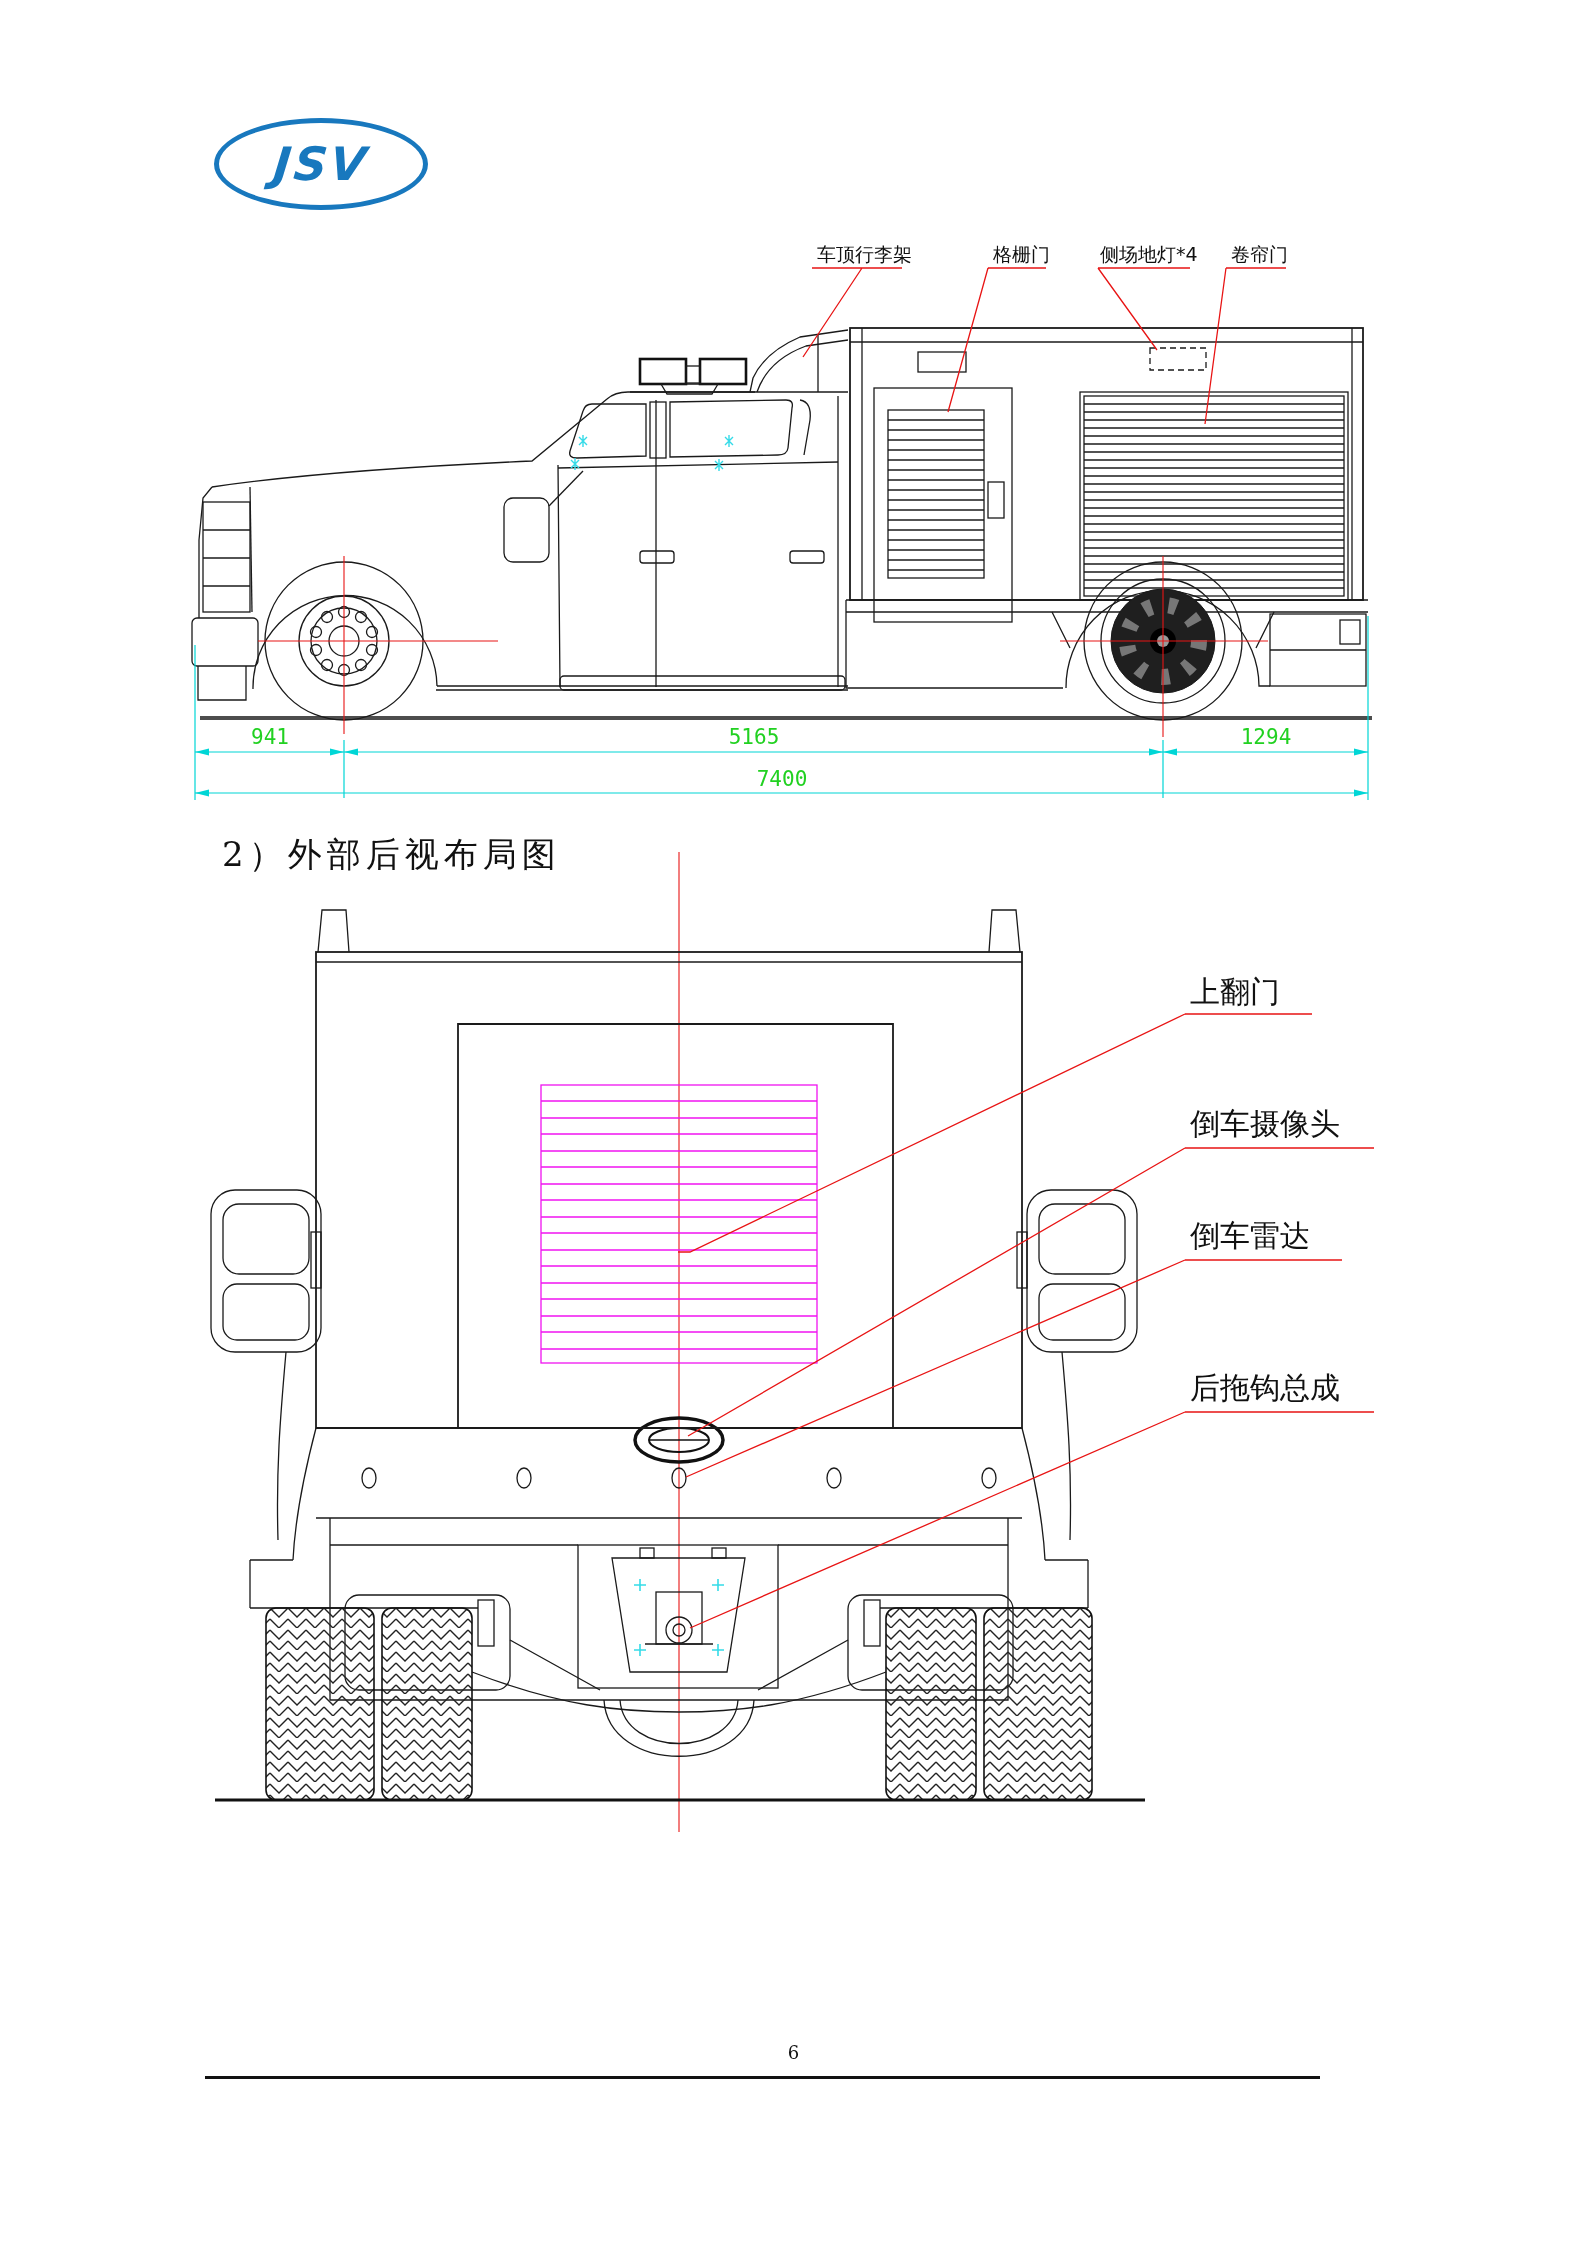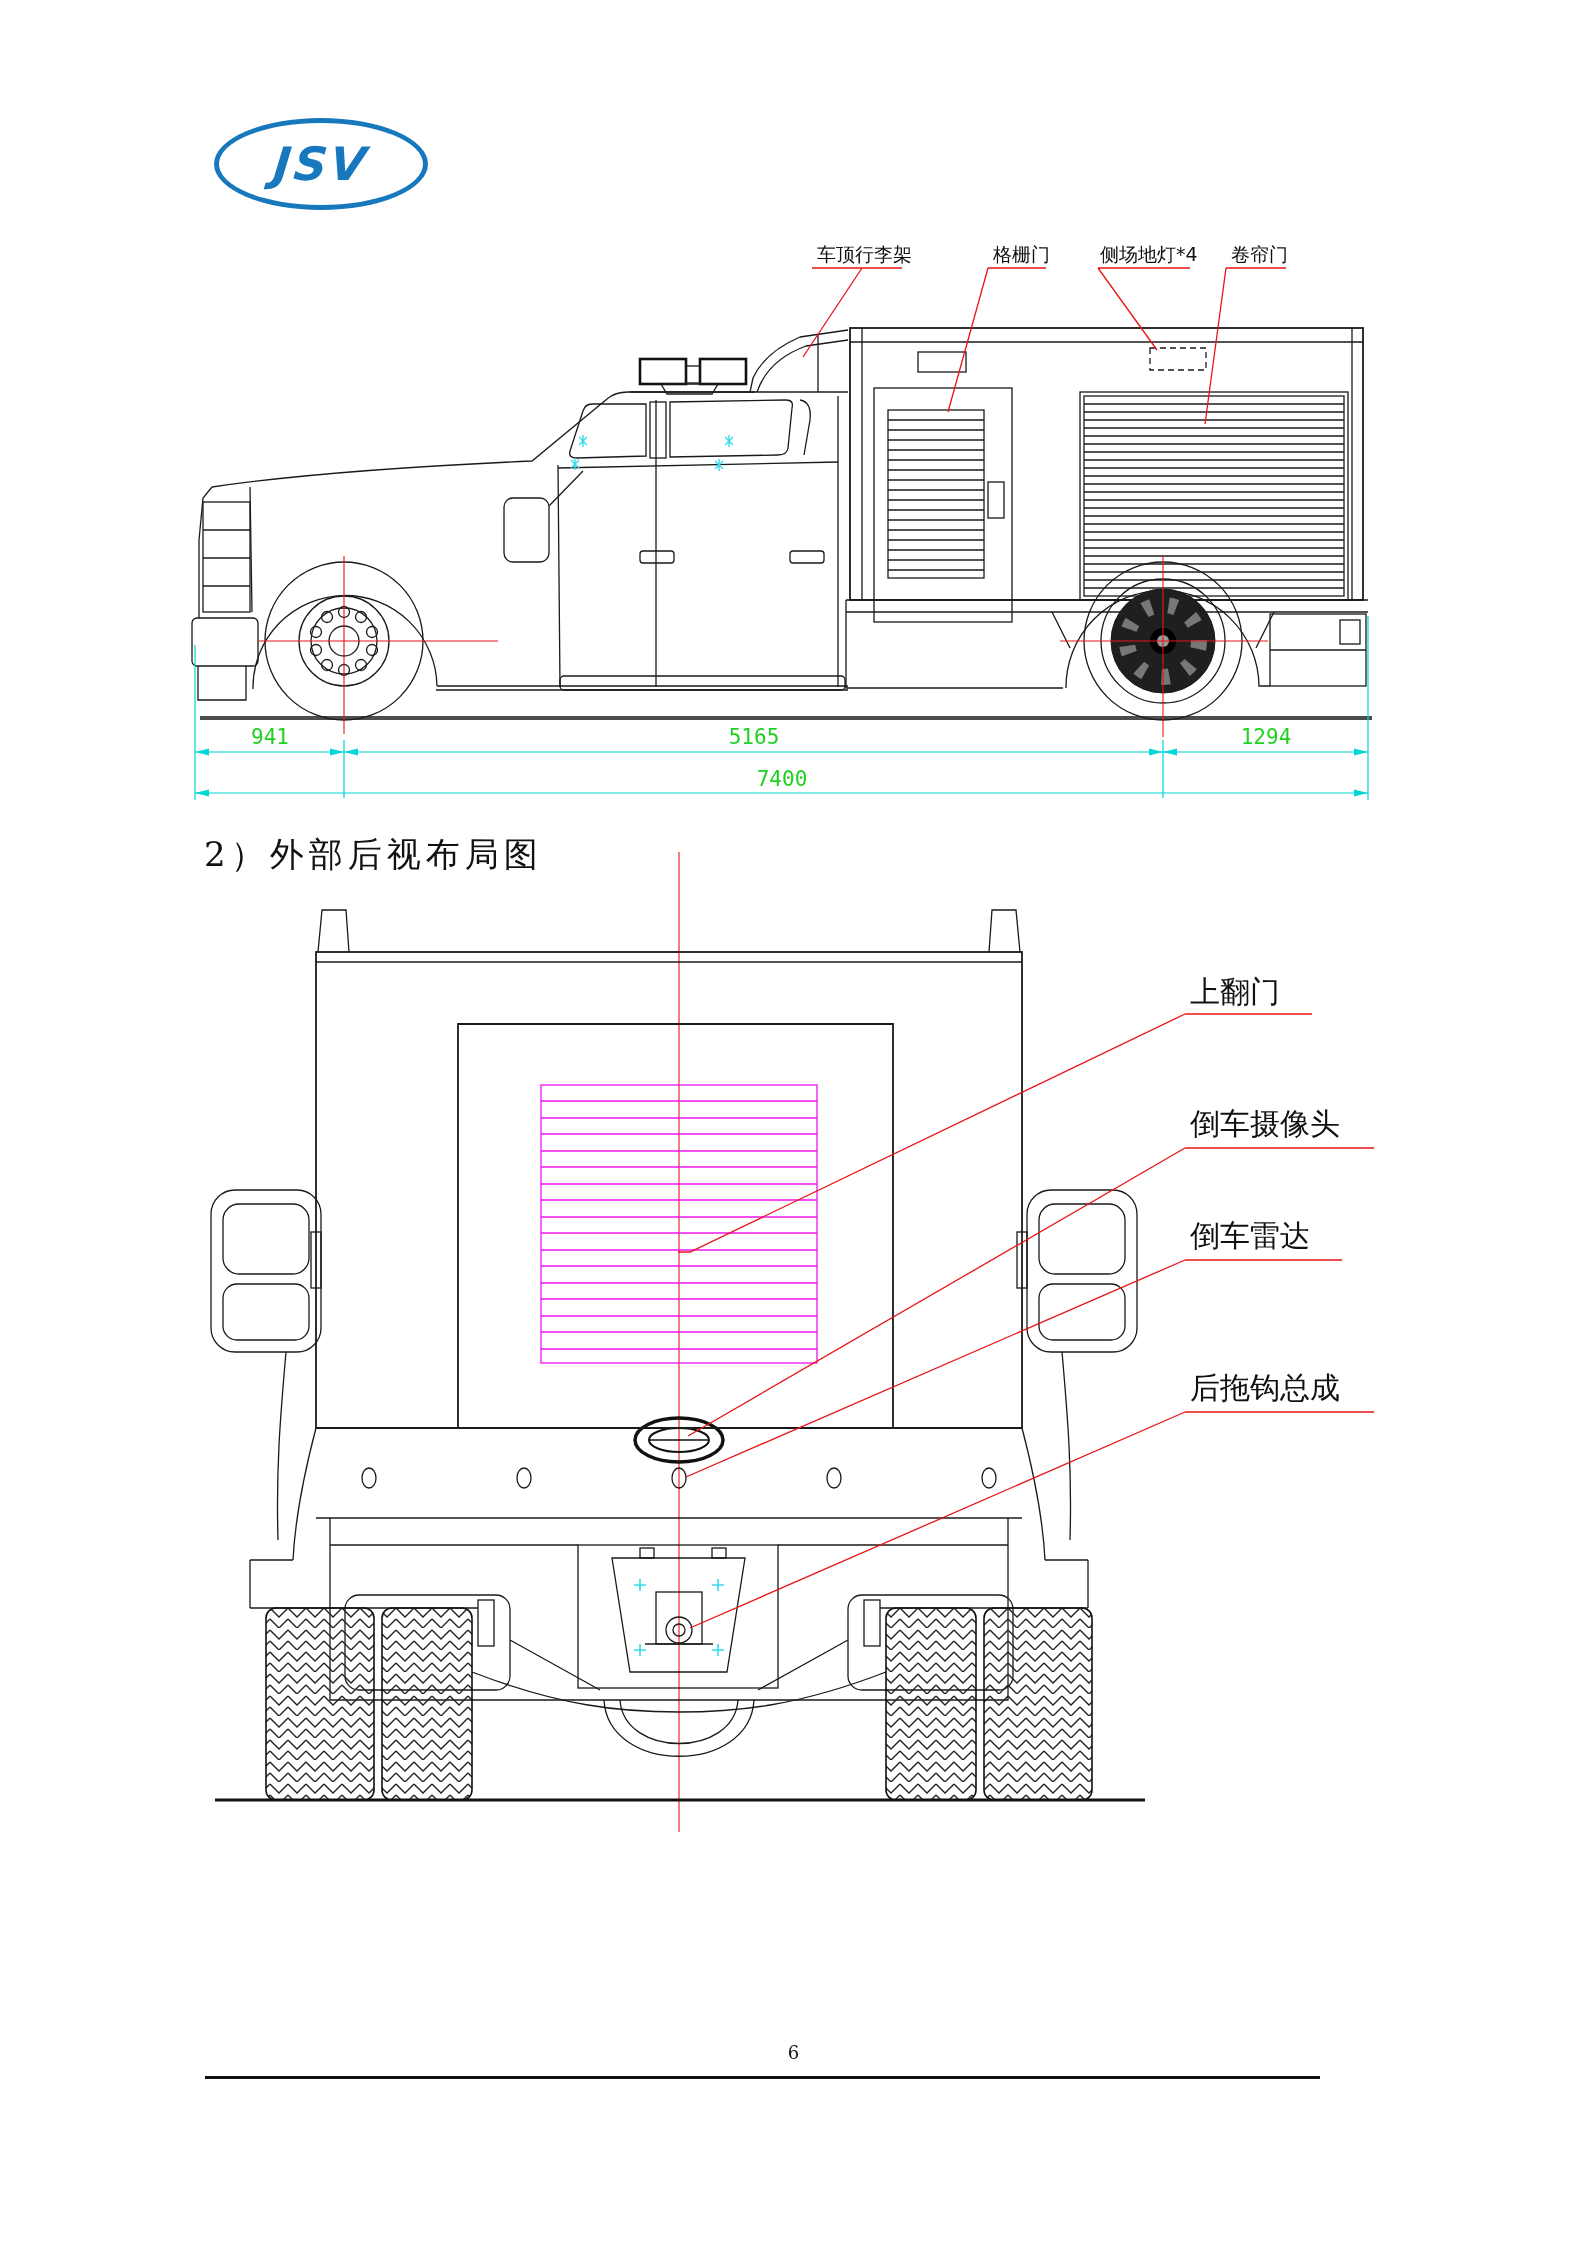--- a/index.html
+++ b/index.html
@@ -4,21 +4,21 @@
 <style>
   html,body{margin:0;padding:0;background:#888;}
   #page{position:relative;width:1587px;height:2245px;background:#ffffff;overflow:hidden;
         font-family:"DejaVu Sans",sans-serif;}
   
   #logo{position:absolute;left:214px;top:118px;width:204px;height:82px;
         border:5px solid #1878be;border-radius:50%;display:flex;align-items:center;justify-content:center;}
   #logo span{font-family:"DejaVu Sans",sans-serif;font-style:italic;font-weight:bold;
         font-size:46px;color:#1878be;letter-spacing:3px;transform:skewX(-6deg);line-height:1;}
   
-  #heading{position:absolute;left:204px;top:832px;font-family:"DejaVu Serif","Liberation Serif",serif;
+  #heading{position:absolute;left:222px;top:832px;font-family:"DejaVu Serif","Liberation Serif",serif;
         font-size:34px;color:#111;letter-spacing:5px;white-space:nowrap;}
   
   .drawing{position:absolute;}
   svg .cad{stroke:#1a1a1a;fill:none;stroke-width:1.3px;}
   svg .cadthick{stroke:#1a1a1a;fill:none;stroke-width:1.8px;}
   svg .red{stroke:#e81414;fill:none;stroke-width:1.3px;}
   svg .redthin{stroke:#e81414;fill:none;stroke-width:1.1px;}
   svg .cyan{stroke:#00d6d6;fill:none;stroke-width:1.2px;}
   svg .cyanfill{fill:#00d6d6;stroke:none;}
   svg .magenta{stroke:#f013f0;fill:none;stroke-width:1.3px;}

